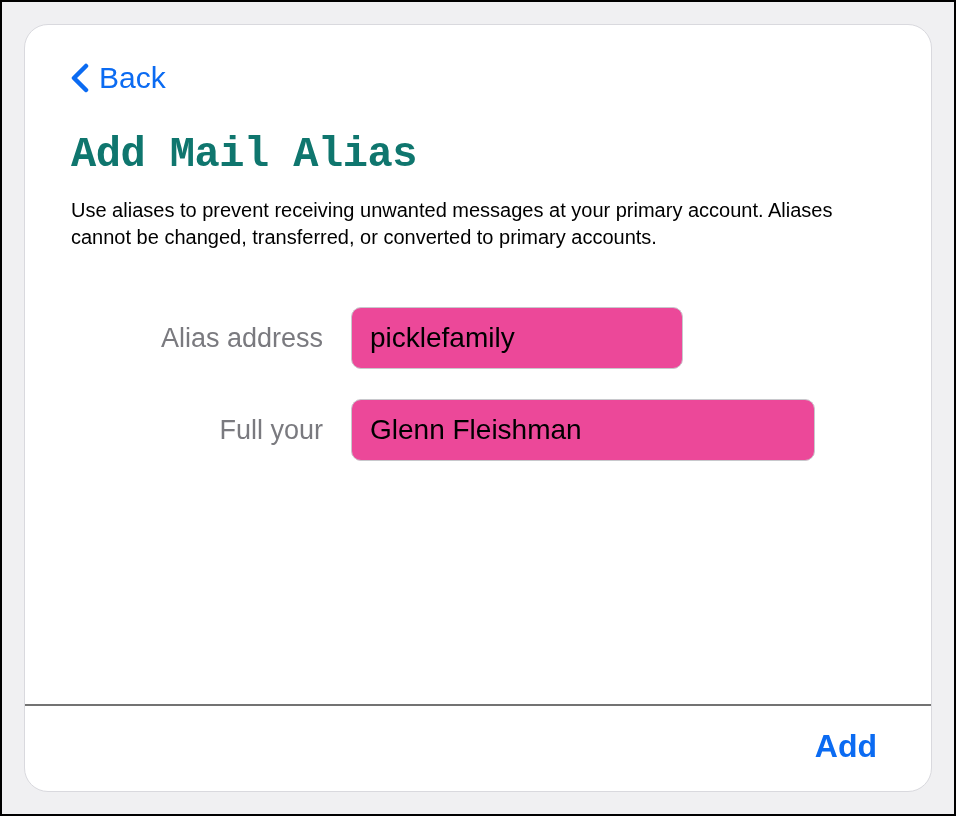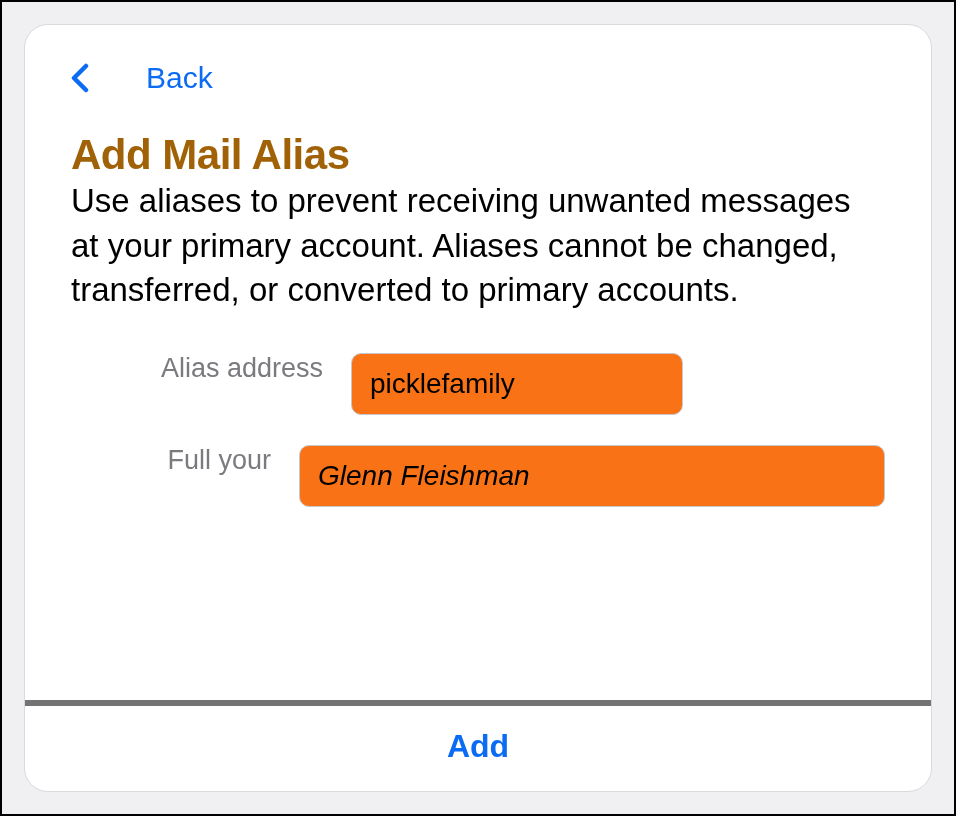--- a/index.html
+++ b/index.html
@@ -31,42 +31,44 @@
     }
     .back-link {
       display: inline-flex;
       align-items: center;
       color: #0b6bf2;
       font-size: 30px;
       font-weight: 400;
       cursor: pointer;
       margin-bottom: 36px;
       user-select: none;
-      gap: 47px;
     }
     .back-link svg {
       width: 18px;
       height: 30px;
       margin-right: 10px;
     }
     .page-title {
       font-size: 42px;
       font-weight: 700;
-      color: #a16207;
+      color: #0f766e;
+      margin-bottom: 18px;
       letter-spacing: -0.5px;
+      font-family: Liberation Mono, monospace;
     }
     .page-desc {
-      font-size: 33px;
+      font-size: 20px;
       line-height: 1.35;
       color: #000;
-      margin-bottom: 40px;
+      margin-bottom: 56px;
       font-weight: 400;
     }
     .form-row {
       display: flex;
+      align-items: center;
       margin-bottom: 30px;
     }
     .form-label {
       width: 280px;
       text-align: right;
       padding-right: 28px;
       font-size: 27px;
       color: #7a7a7f;
       font-weight: 400;
     }
@@ -76,39 +78,38 @@
       flex: 1;
     }
     .text-input {
       border: 1px solid #c8c8cc;
       border-radius: 10px;
       font-size: 28px;
       padding: 14px 18px;
       color: #000;
       font-family: inherit;
       outline: none;
-      background: #f97316;
+      background: #ec4899;
     }
     .alias-input {
       width: 332px;
     }
     .wide-input {
-      width: 586px;
-      font-style: italic;
+      width: 464px;
     }
     .domain-suffix {
       font-size: 28px;
       color: #000;
       margin-left: 16px;
     }
     .footer {
-      border-top: 6px solid #737373;
+      border-top: 2px solid #737373;
       padding: 18px 46px 22px 46px;
       display: flex;
-      justify-content: center;
+      justify-content: flex-end;
     }
     .add-button {
       background: none;
       border: none;
       color: #0b6bf2;
       font-size: 32px;
       font-weight: 700;
       cursor: pointer;
       font-family: inherit;
       padding: 4px 8px;

